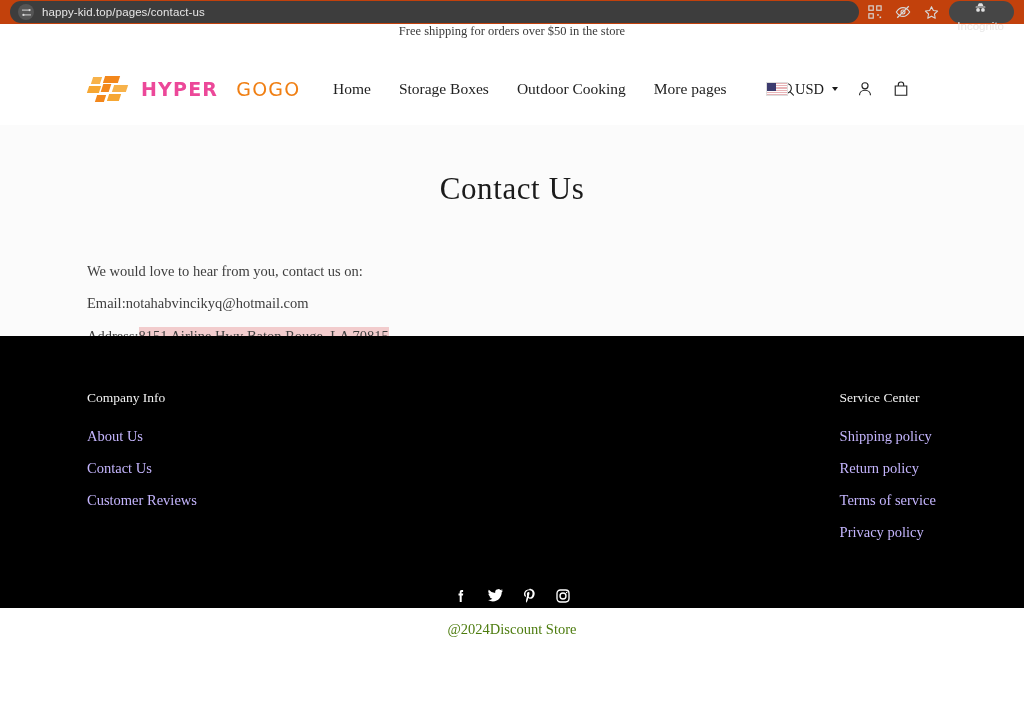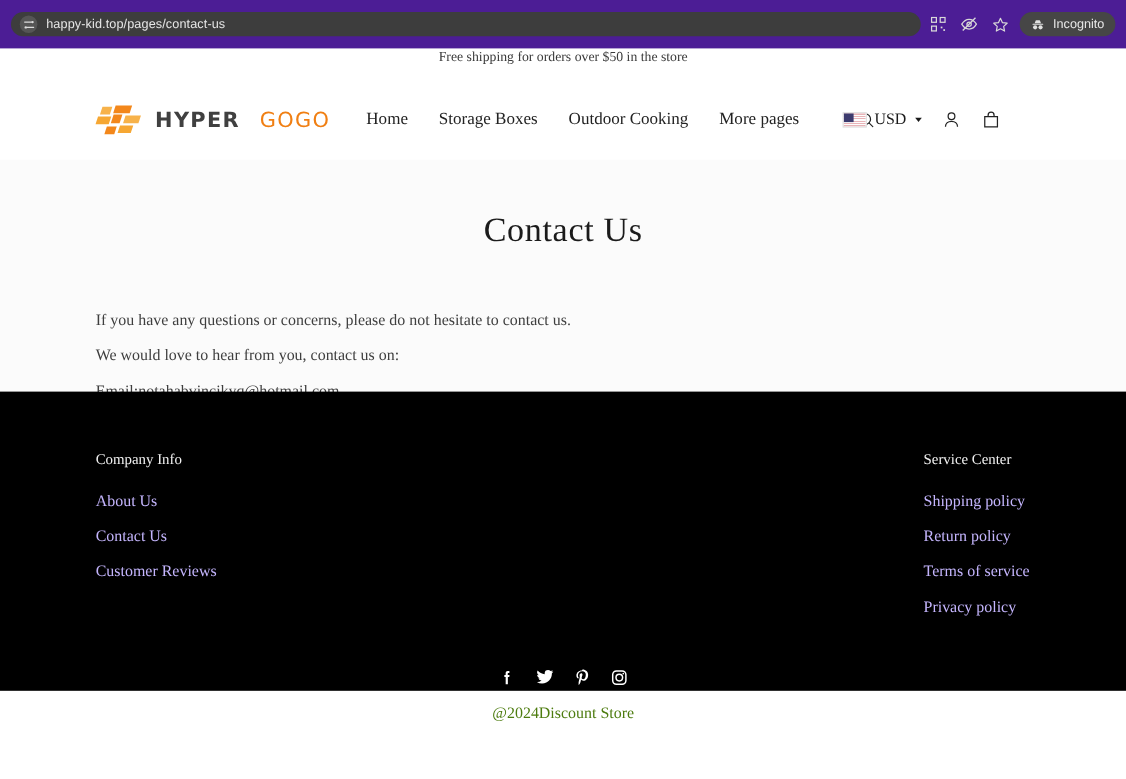--- a/index.html
+++ b/index.html
@@ -6,22 +6,22 @@
   html, body {
     width: 1024px;
     height: 708px;
     overflow: hidden;
     background: #fff;
     font-family: "Liberation Sans", sans-serif;
   }
 
   
   .browser-bar {
-    height: 44px;
-    background: #4c1d95;
+    height: 24px;
+    background: #c2410c;
     display: flex;
     align-items: center;
     padding: 0 10px;
     position: relative;
   }
   .omnibox {
     flex: 1;
     height: 22px;
     background: #3d3d3d;
     border-radius: 11px;
@@ -48,20 +48,21 @@
   .chrome-ico { width: 16px; height: 16px; display:flex; align-items:center; justify-content:center; }
   .incognito-pill {
     height: 22px;
     background: #464646;
     border-radius: 11px;
     display: flex; align-items: center; gap: 6px;
     padding: 0 10px 0 8px;
     color: #e8e8e8;
     font-size: 11.5px;
     white-space: nowrap;
+    flex-direction: column;
   }
 
   
   .announce {
     background: #ffffff;
     height: 29px;
     display: flex; align-items: flex-start; justify-content: center;
   }
   .announce span {
     font-family: "Liberation Serif", serif;
@@ -91,21 +92,21 @@
   .lm3 { left: 0px;  top: 12px; width: 12px; height: 7px; background:#f6a733 !important; }
   .lm4 { left: 14px; top: 10px; width: 8px;  height: 8px; background:#f3871b !important; }
   .lm5 { left: 25px; top: 11px; width: 14px; height: 7px; background:#f7b24a !important; }
   .lm6 { left: 8px;  top: 21px; width: 9px;  height: 7px; background:#f3871b !important; }
   .lm7 { left: 20px; top: 20px; width: 12px; height: 7px; background:#f6a733 !important; }
   .logo-hyper {
     font-family: "DejaVu Sans", sans-serif;
     font-weight: 700;
     font-size: 19px;
     letter-spacing: 1.2px;
-    color: #404040;
+    color: #ec4899;
   }
   .logo-gogo {
     font-family: "DejaVu Sans", sans-serif;
     font-weight: 400;
     font-size: 19px;
     letter-spacing: 1.2px;
     color: #f07f13;
     margin-left: 9px;
   }
 
@@ -355,21 +356,20 @@
         <path d="M3.6 6.6h12.8V17H3.6z"></path>
         <path d="M7 6.6V5.2a3 3 0 016 0v1.4"></path>
       </svg>
     </span>
   </div>
 </header>
 
 <main class="page">
   <h1 class="page-title">Contact Us</h1>
   <div class="page-body">
-    <p>If you have any questions or concerns, please do not hesitate to contact us.</p>
     <p>We would love to hear from you, contact us on:</p>
     <p>Email:notahabvincikyq@hotmail.com</p>
     <p><span>Address:</span><mark class="addr-highlight">8151 Airline Hwy Baton Rouge, LA 70815</mark></p>
   </div>
 </main>
 
 <footer class="site-footer">
   <div class="footer-cols">
     <div class="fcol">
       <div class="fcol-head">Company Info</div>

